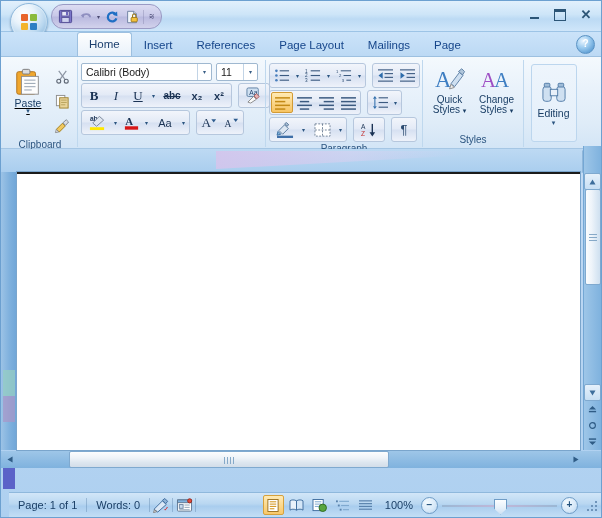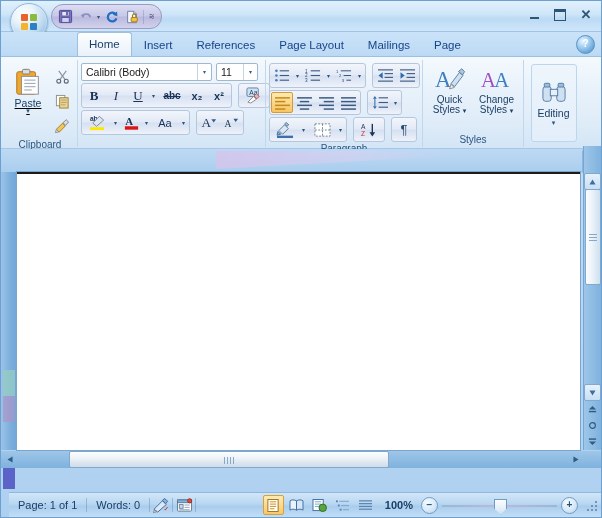--- a/index.html
+++ b/index.html
@@ -264,21 +264,21 @@
   .sb-spacer{flex:1;}
   .viewbtn{
     width:19px;height:18px;display:flex;align-items:center;justify-content:center;
     border:1px solid transparent;border-radius:2px;margin:0 1px;
   }
   .viewbtn.active{
     background:linear-gradient(180deg,#ffe6a8 0%,#fdd municipal 100%);
     background:linear-gradient(180deg,#ffeab4 0%,#f8c86a 100%);
     border-color:#d6a13c;
   }
-  .zoompct{padding:0 8px;font-size:11px;color:#1b3f66;font-weight:bold;}
+  .zoompct{padding:0 8px;font-size:11px;color:#1b3f66;}
   .zcirc{
     width:15px;height:15px;border-radius:50%;
     background:radial-gradient(circle at 35% 30%,#f4fafe 0%,#d8e9f8 55%,#b7d3ee 100%);
     border:1px solid #6f9cc6;
     display:flex;align-items:center;justify-content:center;
     color:#24527d;font-size:10px;line-height:1;font-weight:bold;
   }
   .ztrack{
     width:115px;height:15px;position:relative;margin:0 4px;display:flex;align-items:center;
   }

